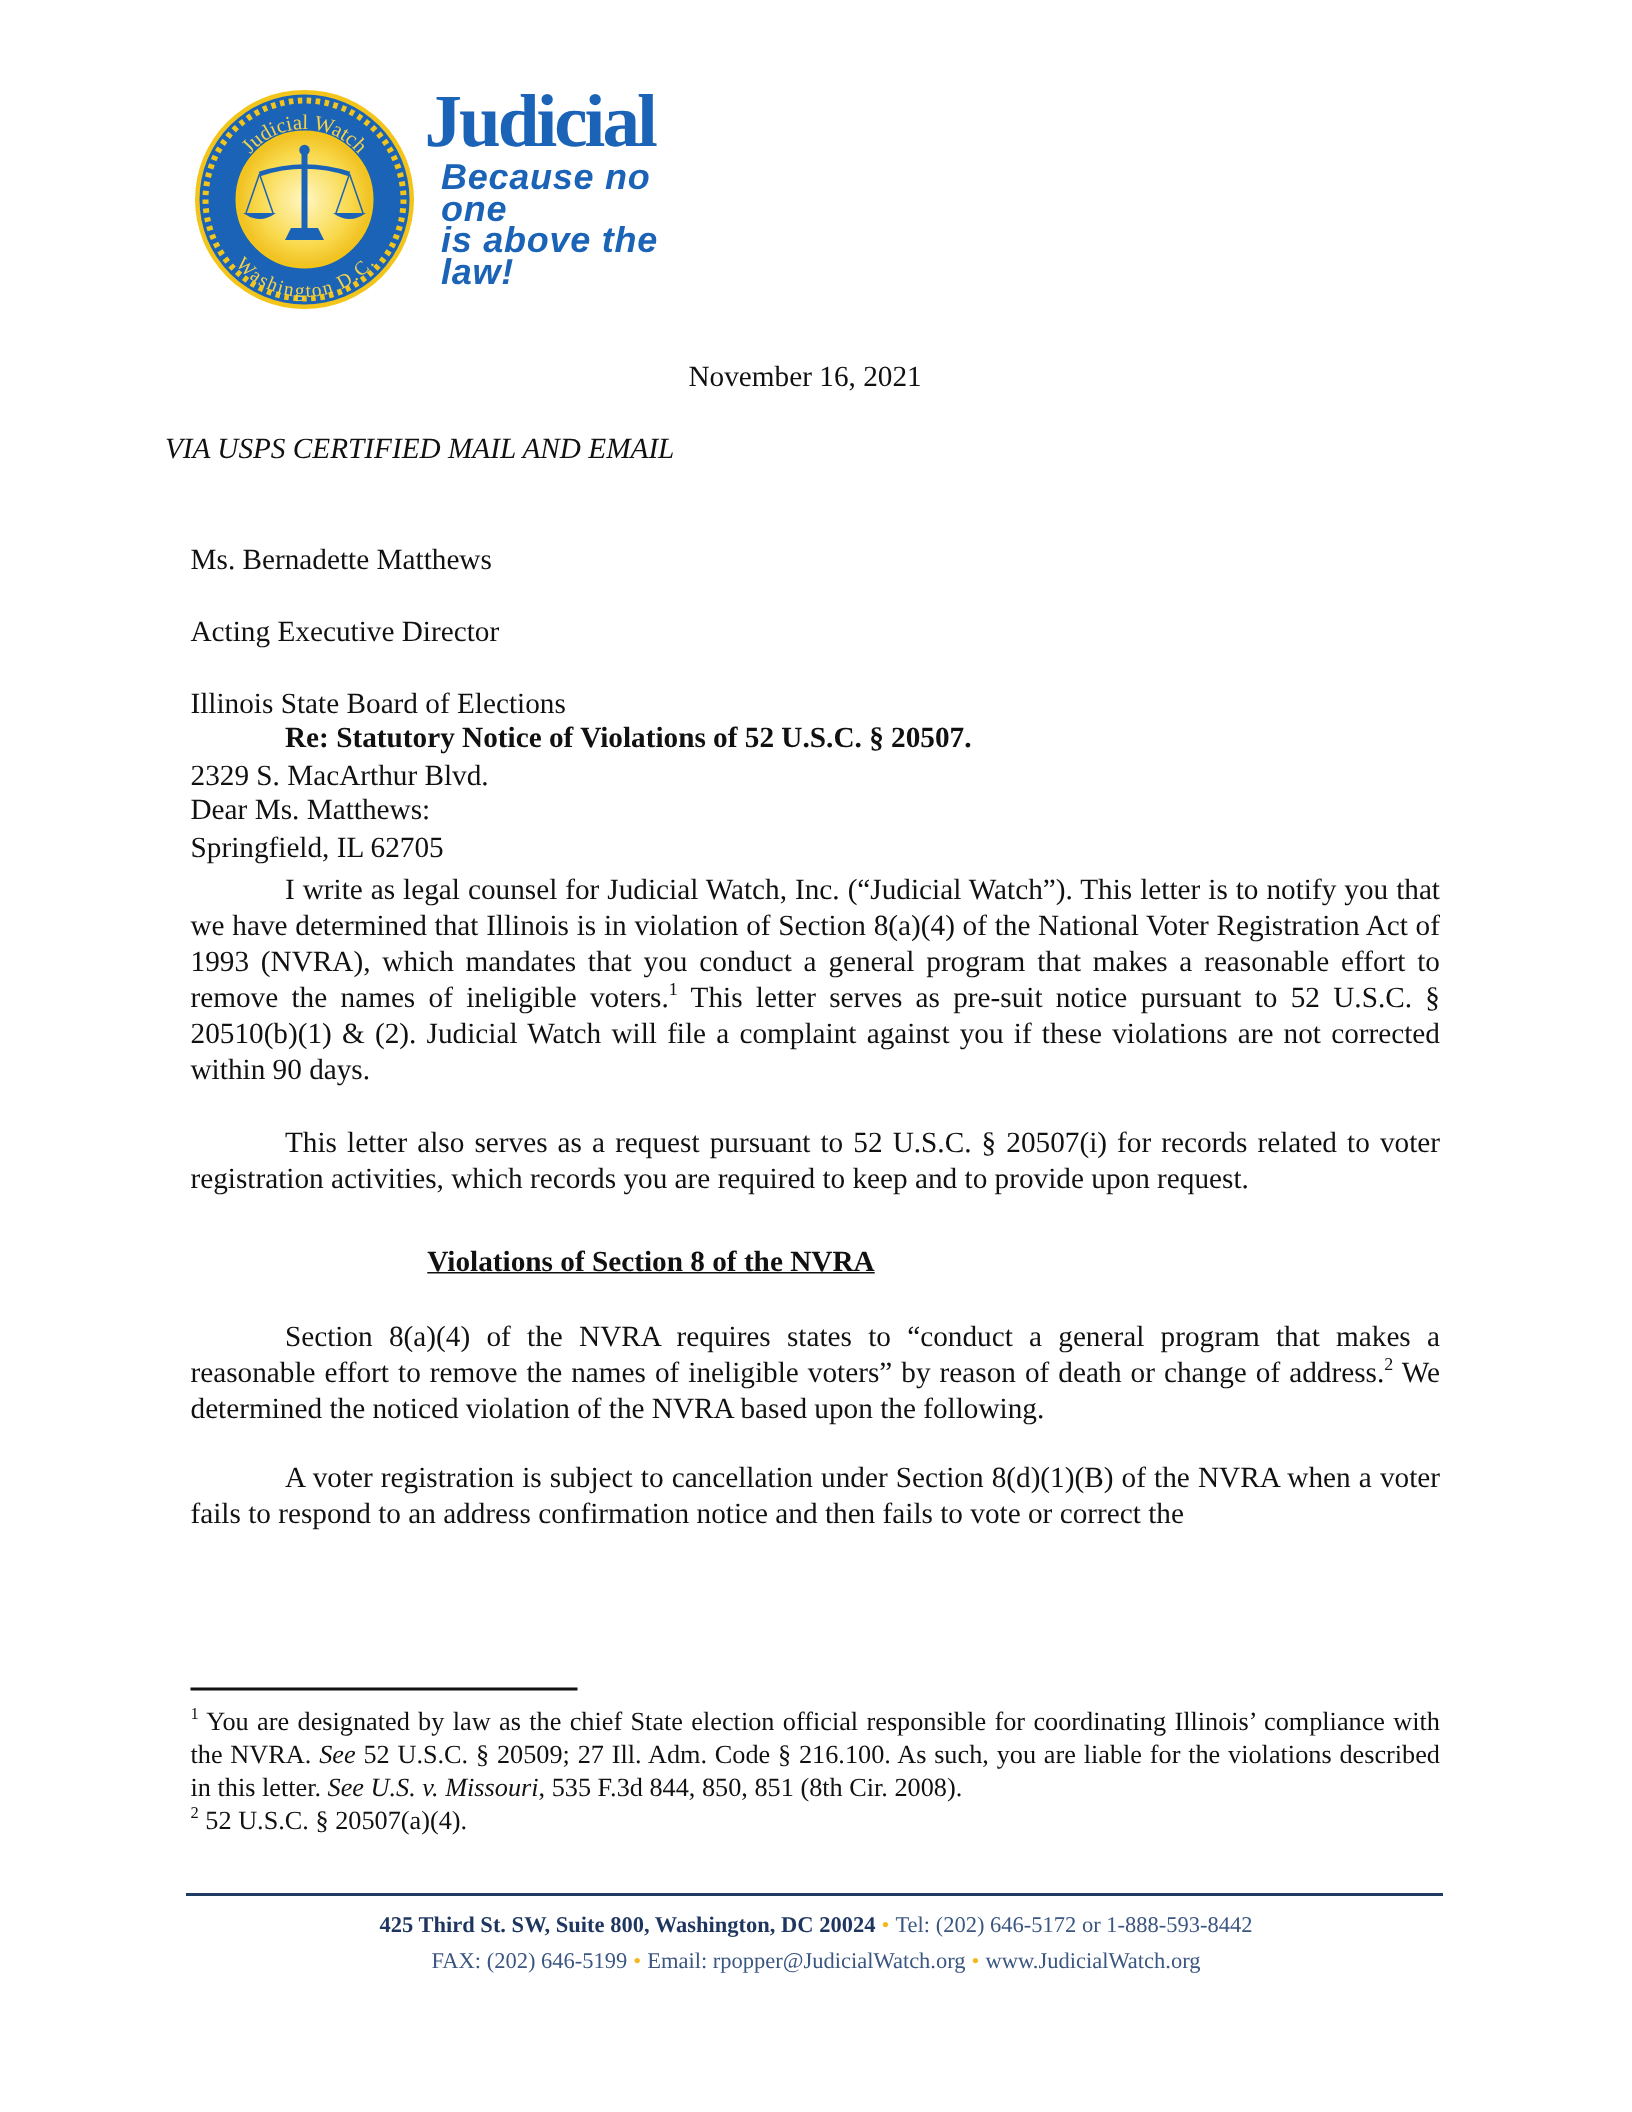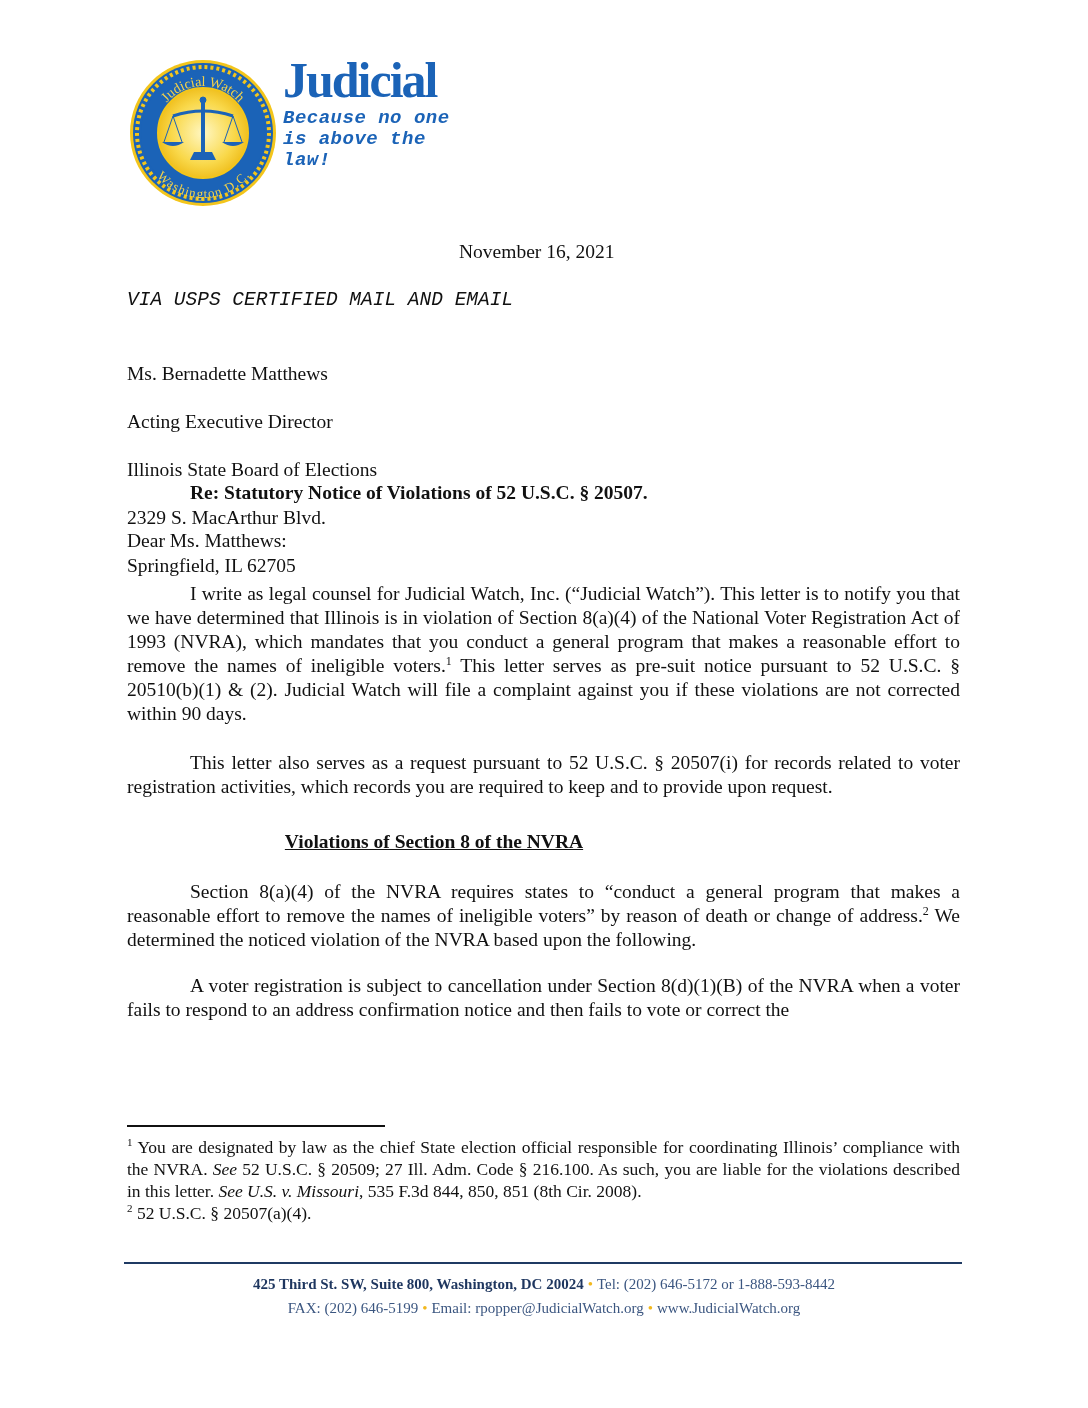--- a/index.html
+++ b/index.html
@@ -15,32 +15,32 @@
     .seal { position: absolute; left: 0; top: 20px; width: 150px; height: 150px; }
     .brand { position: absolute; left: 155px; top: 20px; width: 180px; color: #1a5fb4; }
     .brand-name {
       font-family: "Liberation Serif", "DejaVu Serif", serif;
       font-weight: bold; font-size: 50px; line-height: 44px; letter-spacing: -2px;
       color: #1b63b7;
     }
     .brand-name .reg { font-size: 12px; vertical-align: top; letter-spacing: 0; position: relative; top: 2px; }
     .tagline {
       margin-top: 6px;
-      font-family: Liberation Mono, monospace;
-      font-style: italic; font-weight: bold; font-size: 19px; line-height: 21px;
-      color: #1b63b7; letter-spacing: 0.5px;
+      font-family: Liberation Sans, sans-serif;
+      font-style: italic; font-weight: bold; font-size: 24px; line-height: 21px;
+      color: #1b63b7; letter-spacing: 0.5px; margin-left: 11px;
     }
 
     
     .txt {
       position: absolute; font-size: 19.5px; line-height: 24px; color: #111;
       white-space: nowrap;
     }
     .date { left: 459px; top: 240px; }
-    .via { left: 127px; top: 288px; font-style: italic; font-family: Liberation Mono, monospace; }
+    .via { left: 110px; top: 288px; font-style: italic; }
     .addr { left: 127px; top: 338px; white-space: pre-line; }
     .re { left: 190px; top: 481px; font-weight: bold; }
     .salutation { left: 127px; top: 529px; }
 
     .para {
       position: absolute; left: 127px; width: 833px;
       font-size: 19.5px; line-height: 24px; text-align: justify; color: #111;
     }
     .para .indent { display: inline-block; width: 63px; }
     .p1 { top: 582px; }

